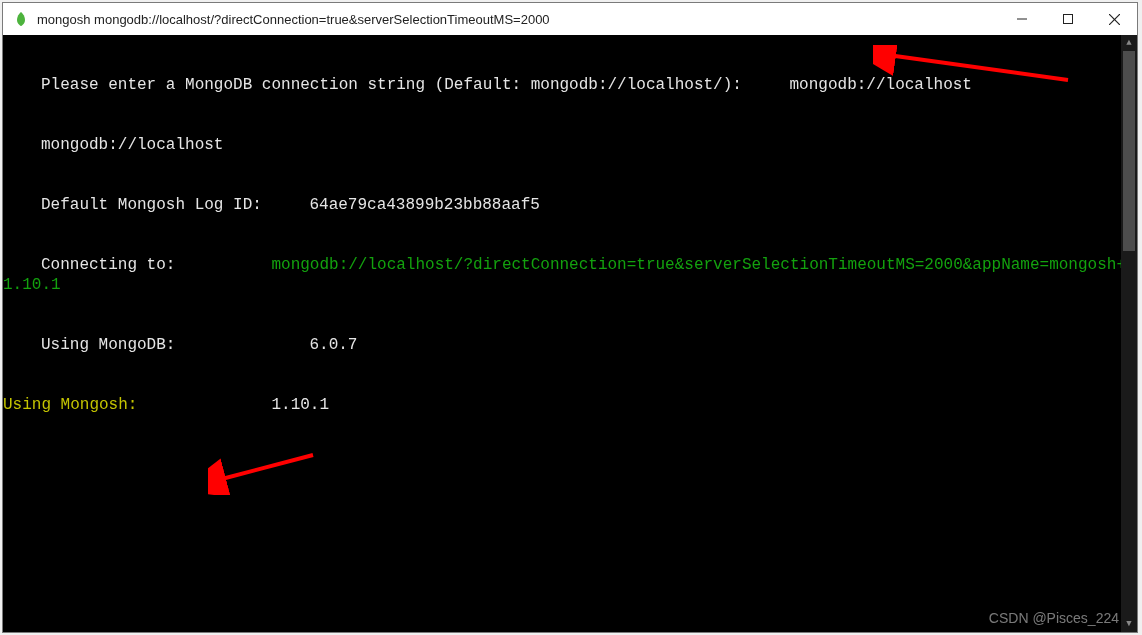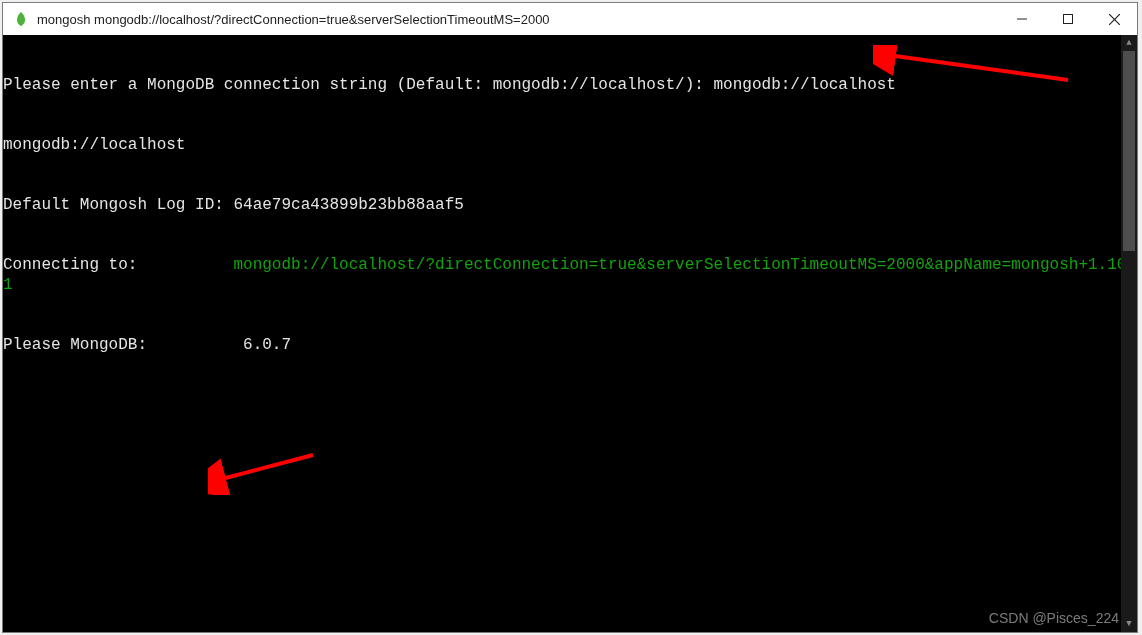--- a/index.html
+++ b/index.html
@@ -71,21 +71,21 @@
     line-height: 20px;
     white-space: pre;
     overflow: hidden;
   }
   .term .row {
     white-space: pre-wrap;
     word-break: break-all;
   }
   .yellow { color: #c4c400; }
   .green  { color: #13a10e; }
-  .white  { color: #e5e5e5; }
+  .white  { color: #e5e5e5; padding-left: 38px; }
   .scrollbar {
     position: absolute;
     right: 0;
     top: 0;
     width: 16px;
     height: 100%;
     background: #1a1a1a;
   }
   .scrollbar .thumb {
     position: absolute;
@@ -152,21 +152,22 @@
           </svg>
       </div>
     </div>
   </div>
 
   <div class="term">
     <div class="row"><span class="white">Please enter a MongoDB connection string (Default: mongodb://localhost/): </span><span class="white">mongodb://localhost</span></div>
     <div class="row"><span class="white">mongodb://localhost</span></div>
     <div class="row"><span class="white">Default Mongosh Log ID: </span><span class="white">64ae79ca43899b23bb88aaf5</span></div>
     <div class="row"><span class="white">Connecting to:</span><span>          </span><span class="green">mongodb://localhost/?directConnection=true&amp;serverSelectionTimeoutMS=2000&amp;appName=mongosh+1.10.1</span></div>
-    <div class="row"><span class="white">Please MongoDB:</span><span>          </span><span class="white">6.0.7</span></div>
+    <div class="row"><span class="white">Using MongoDB:</span><span>          </span><span class="white">6.0.7</span></div>
+    <div class="row"><span class="yellow">Using Mongosh:</span><span>          </span><span class="white">1.10.1</span></div>
     <div class="row">&nbsp;</div>
     <div class="row">&nbsp;</div>
     
     
     
     
     
     
     
     

